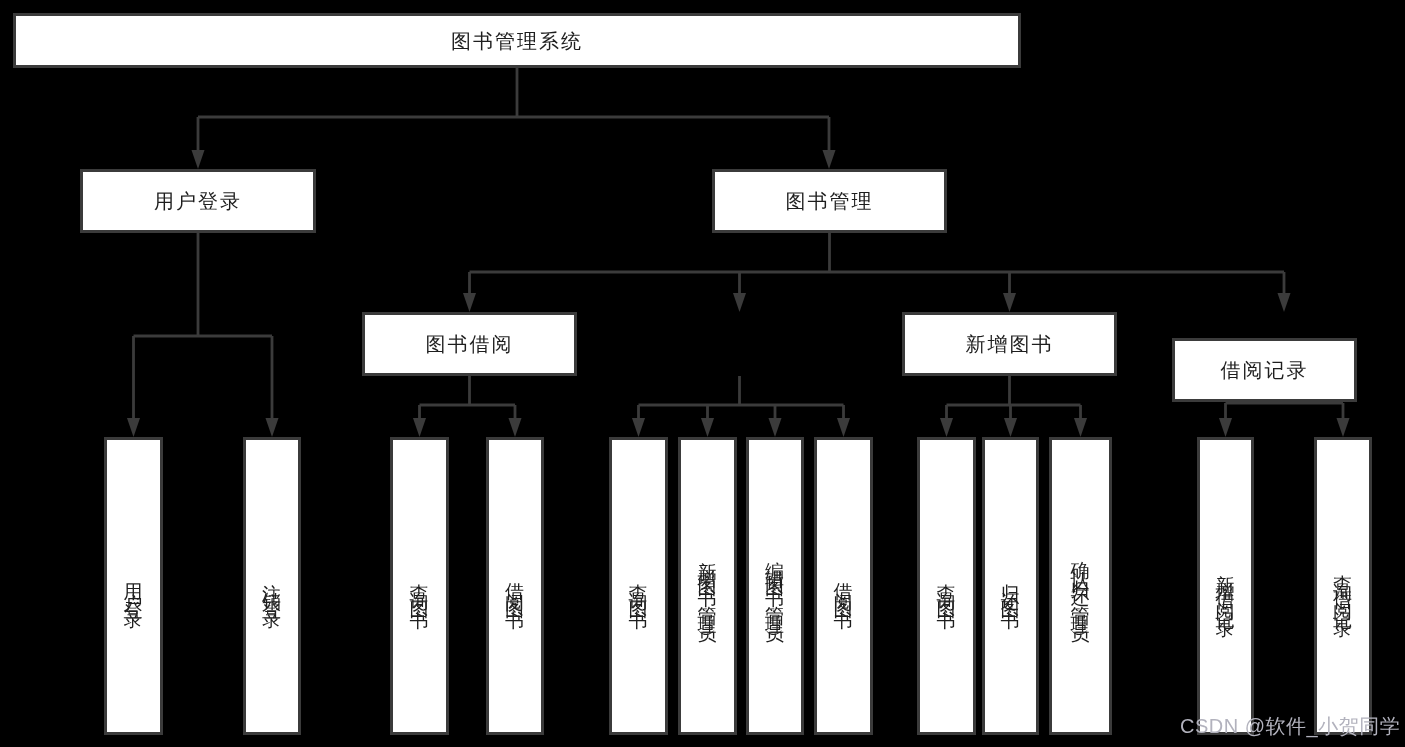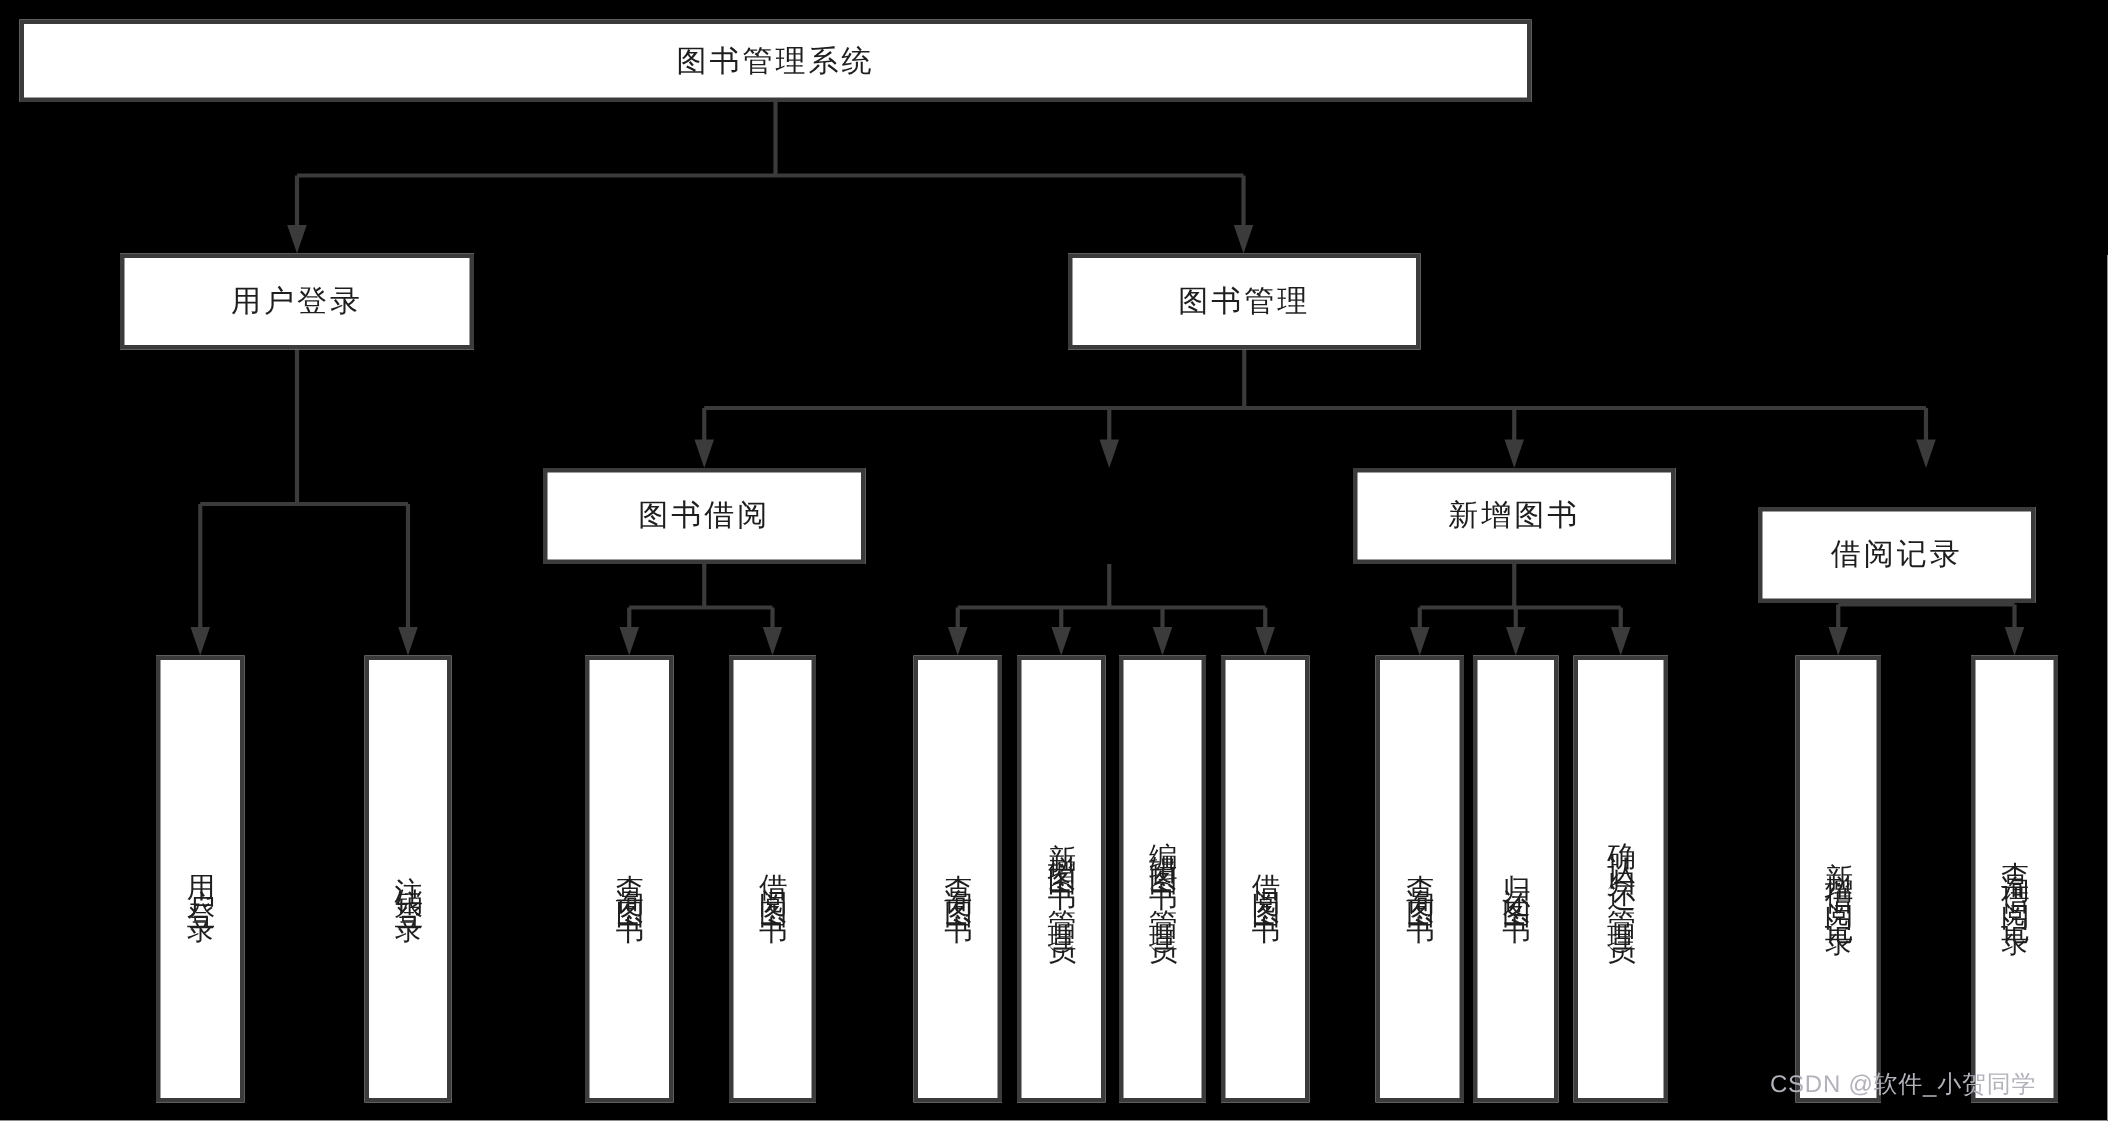--- a/index.html
+++ b/index.html
@@ -38,21 +38,21 @@
     text-orientation: mixed;
     font-size: 19px;
     letter-spacing: 9px;
     font-weight: 500;
     line-height: 1;
   }
   #watermark {
     position: absolute;
     left: 1180px;
     top: 713px;
-    font-size: 16px;
+    font-size: 20px;
     letter-spacing: 0.5px;
     color: #b2b2bd;
     white-space: nowrap;
   }
 </style>
 </head>
 <body>
 
 <div id="stage">
 

